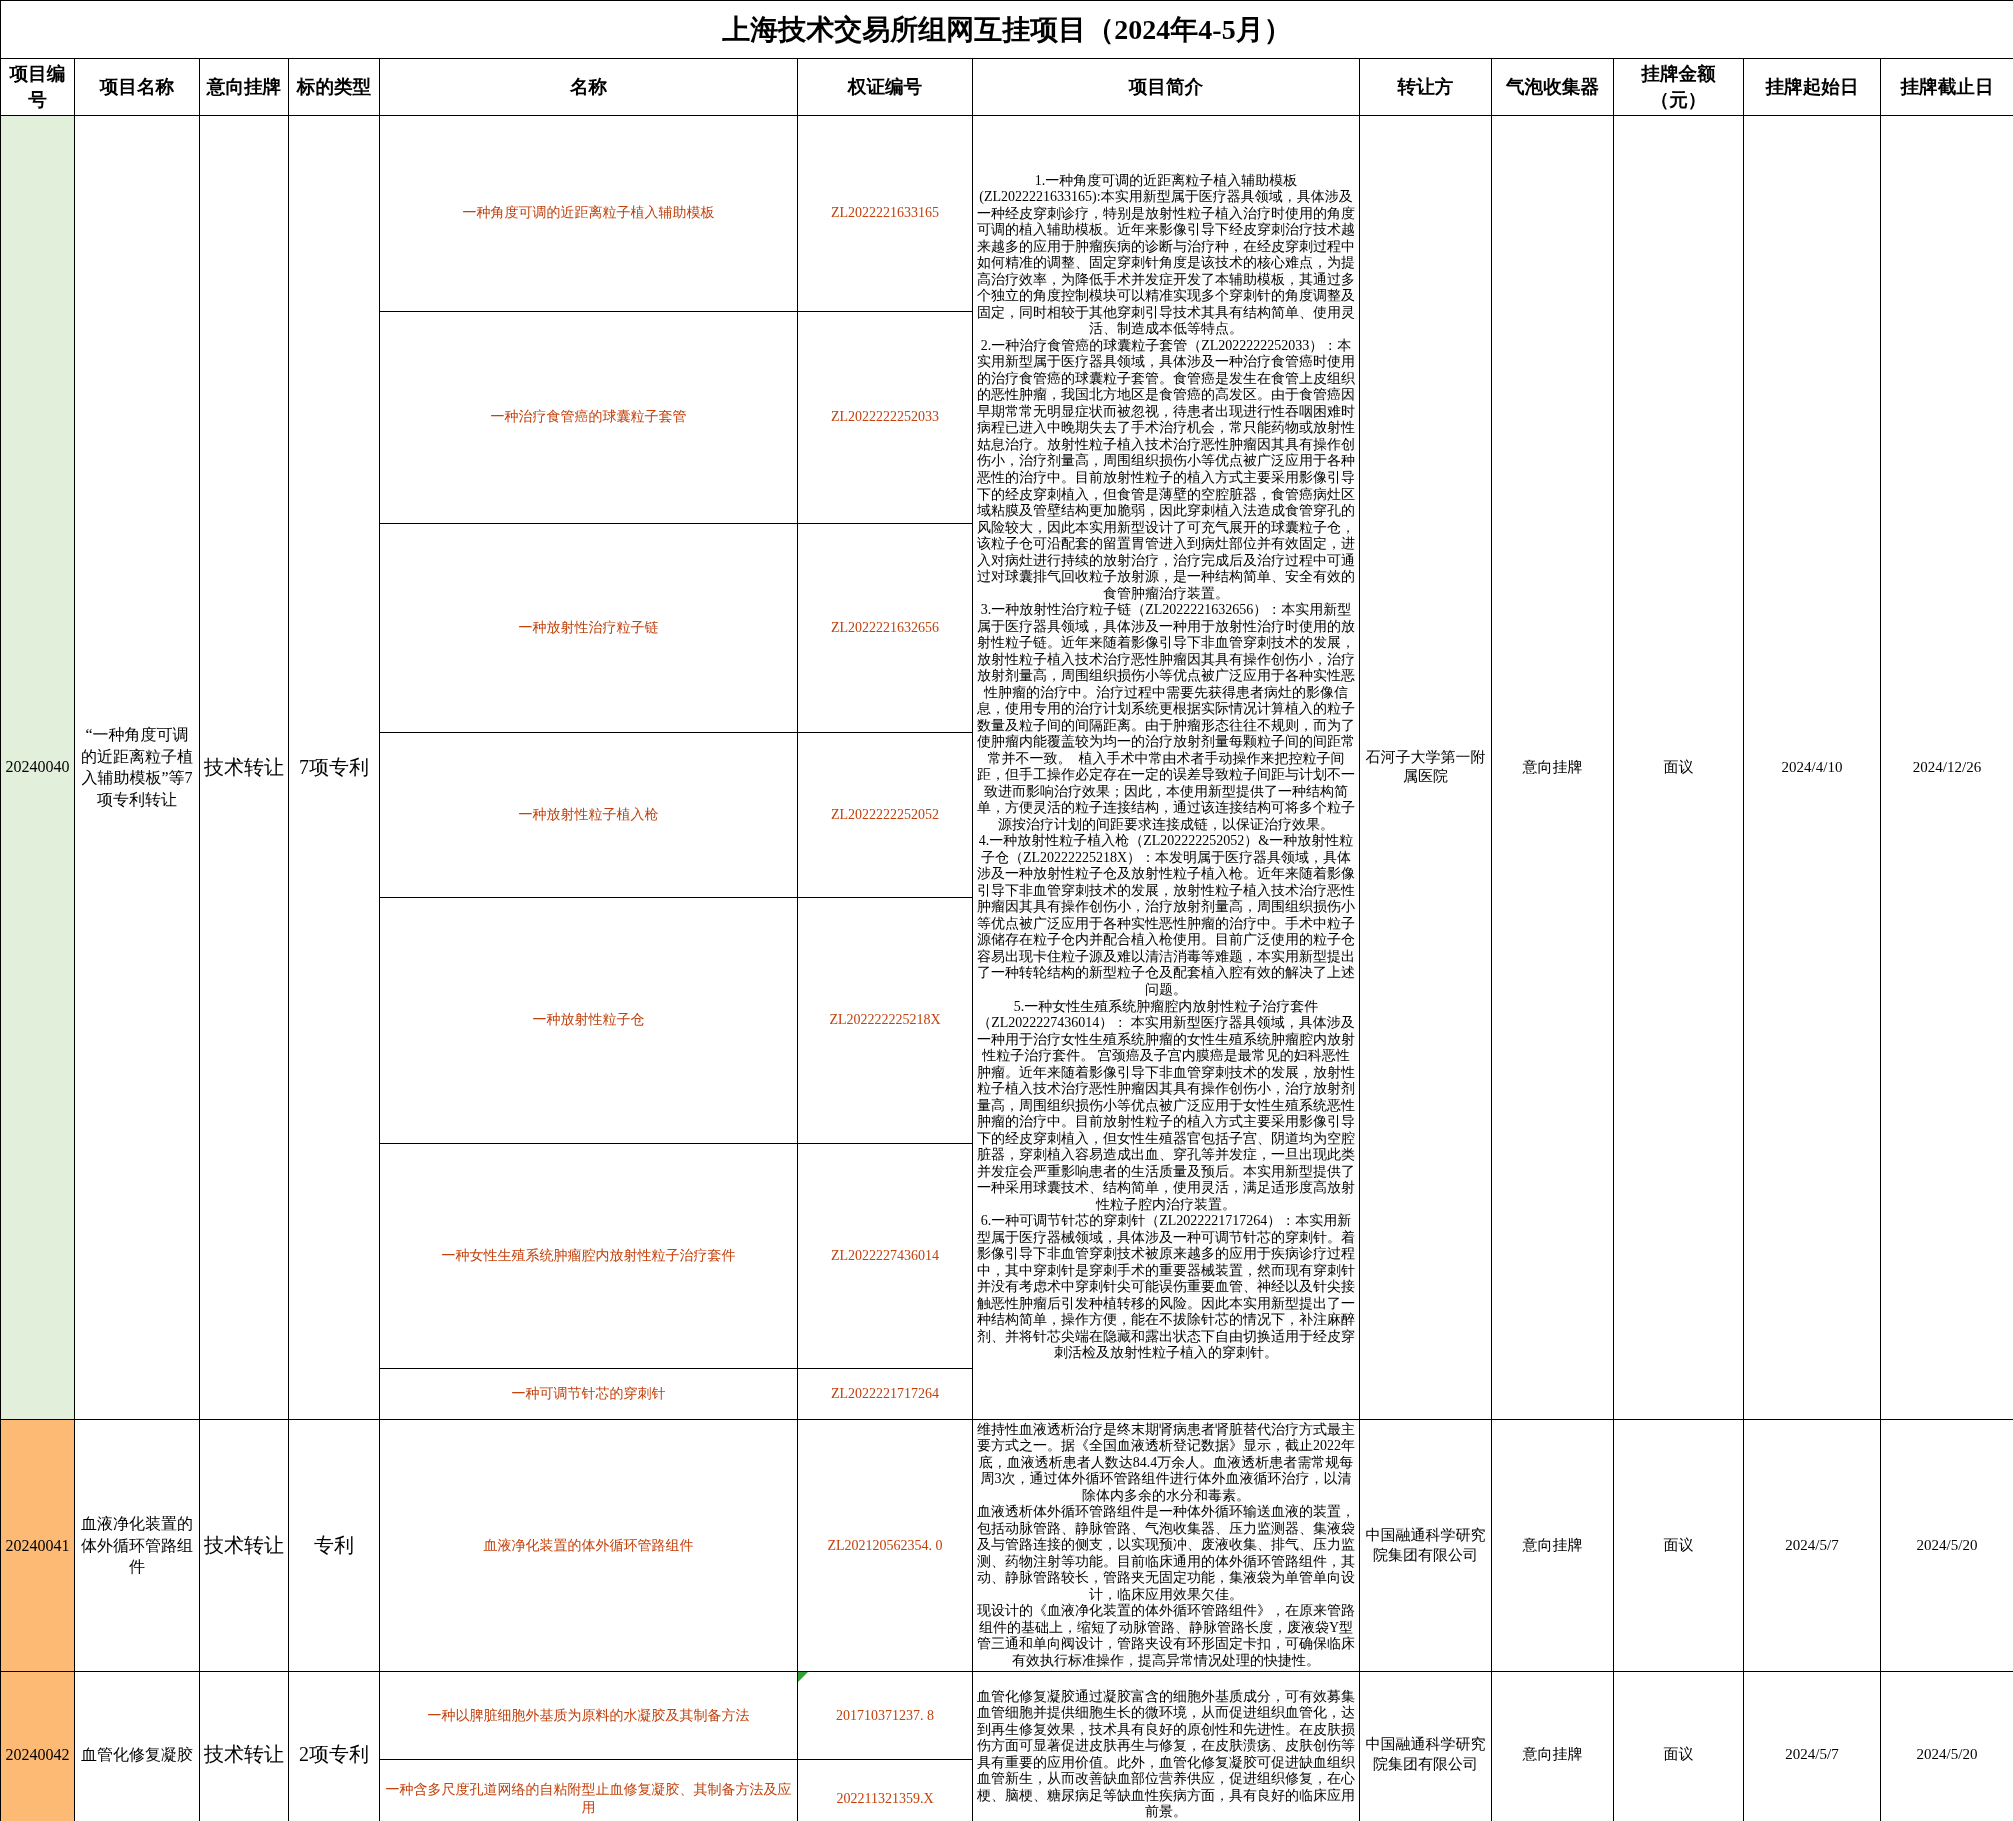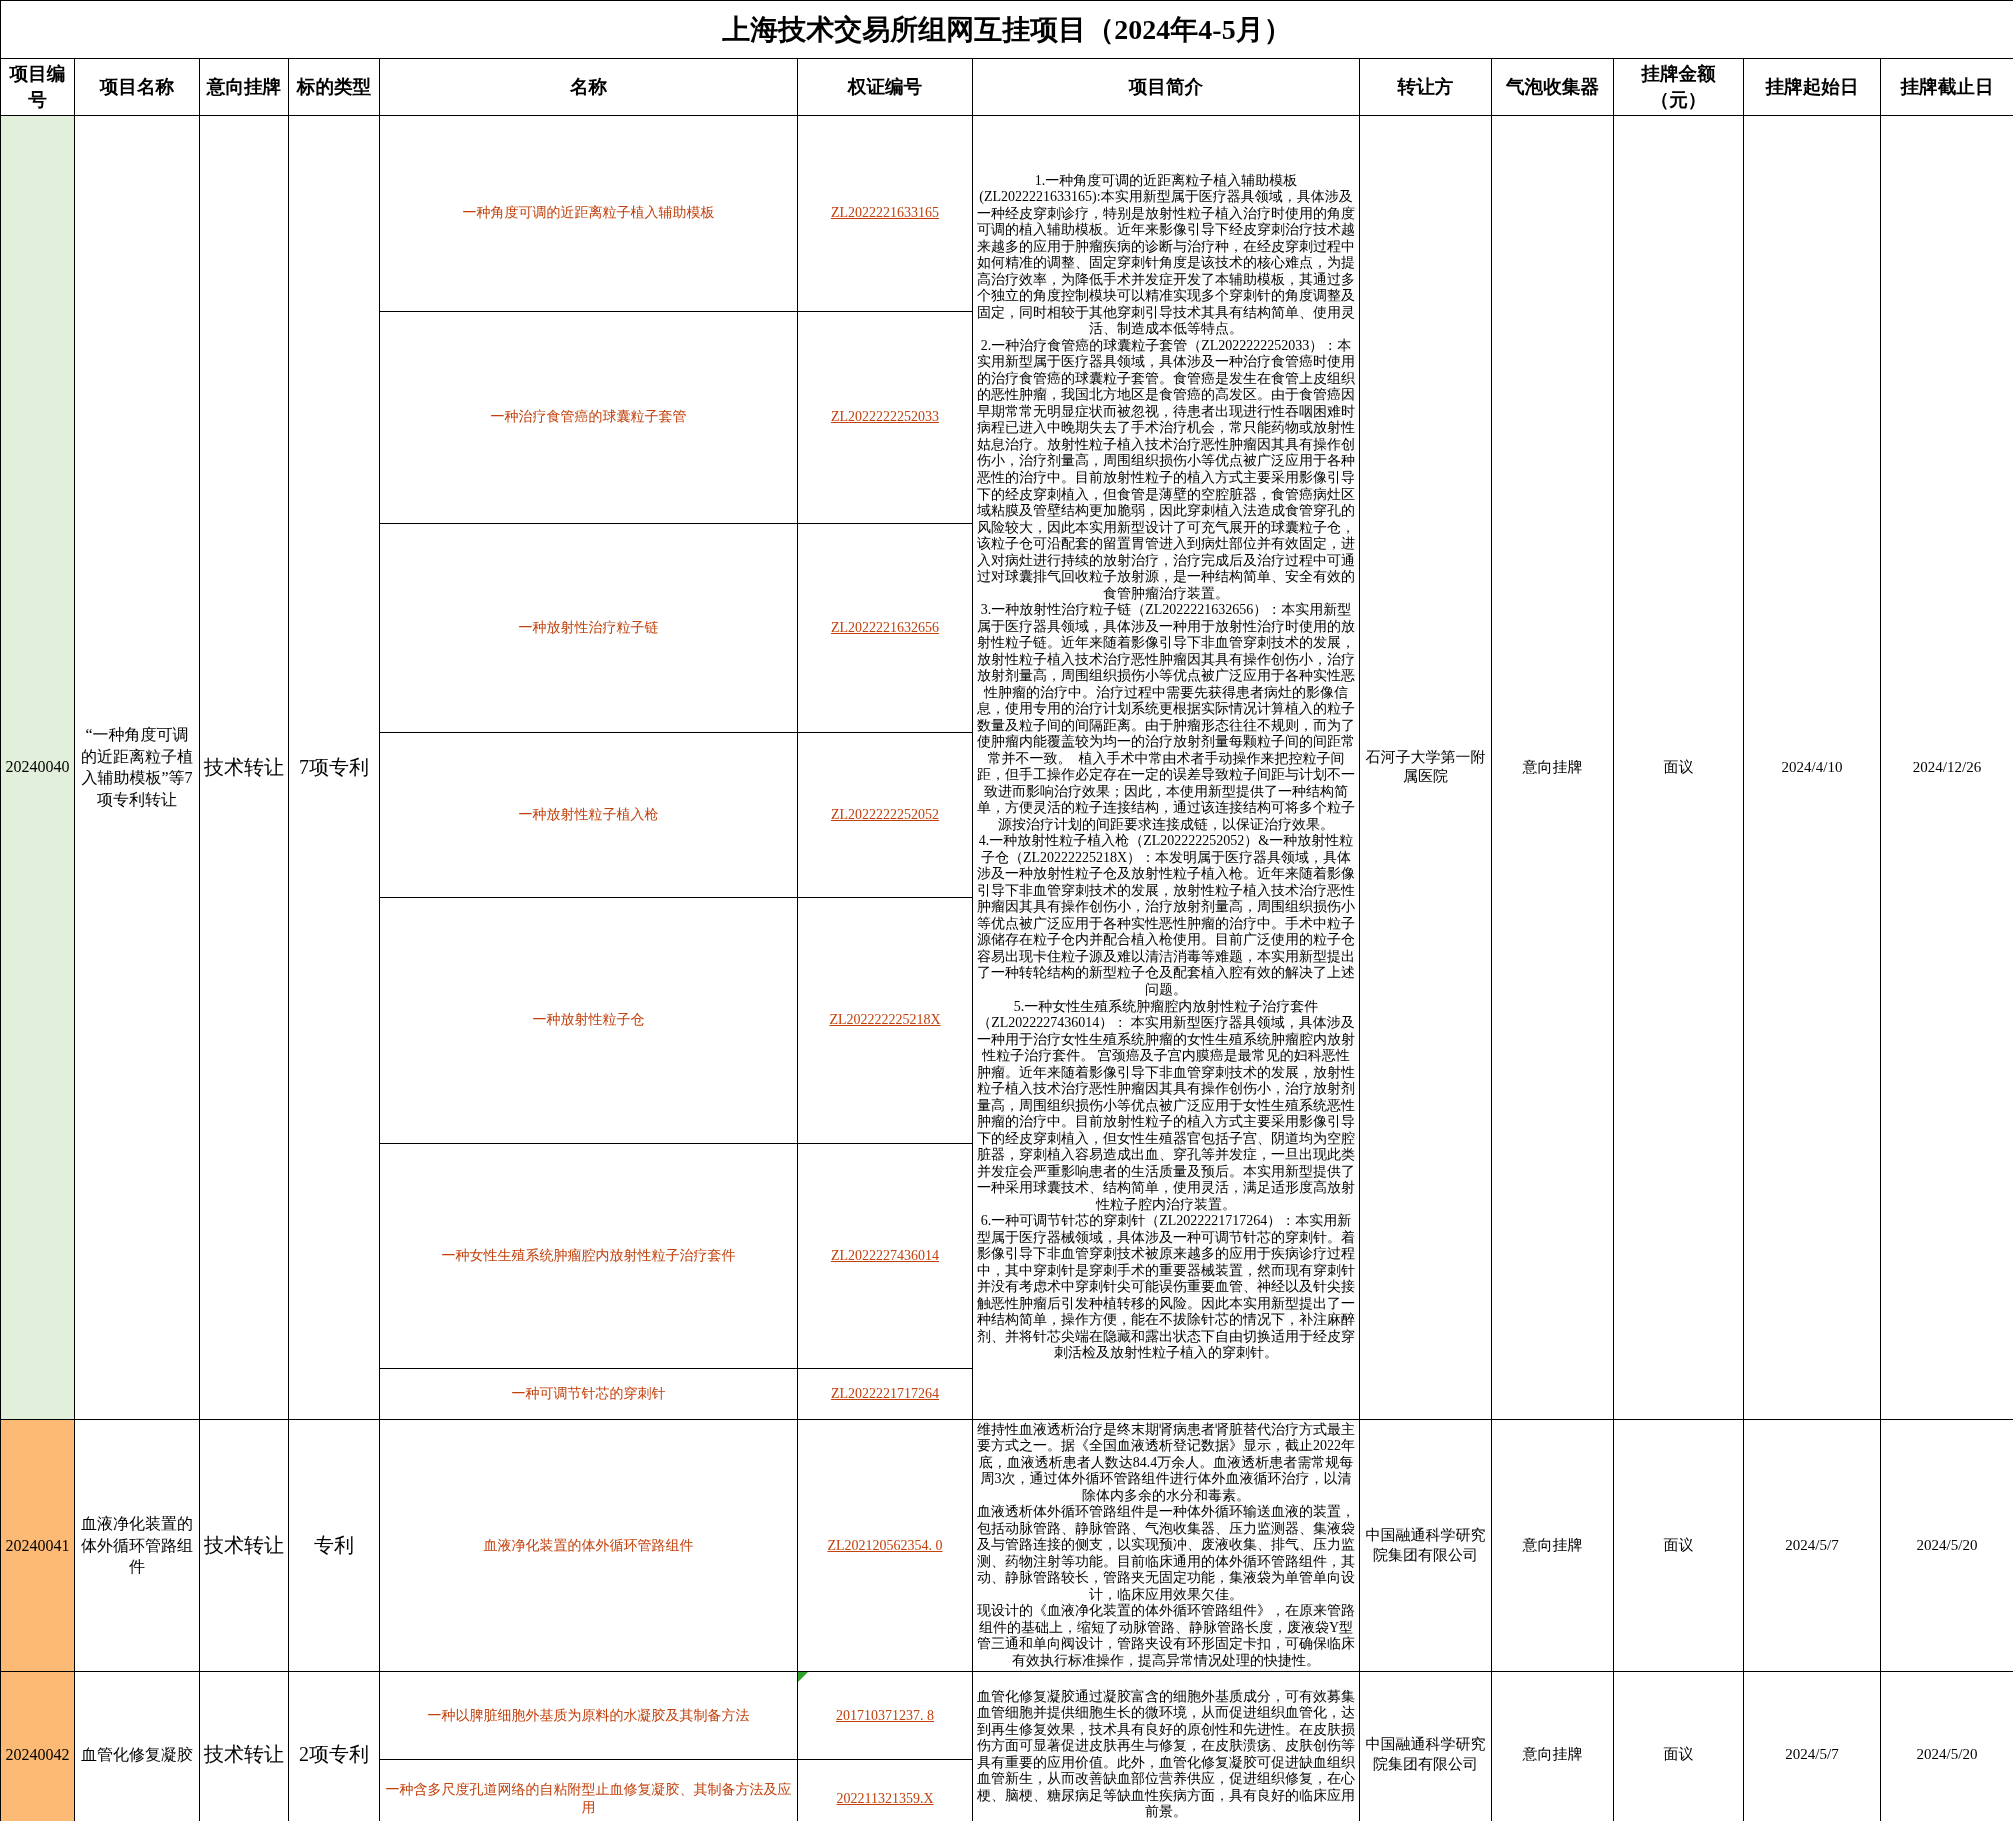--- a/index.html
+++ b/index.html
@@ -8,21 +8,21 @@
   .sheet td,.sheet th{border:1.9px solid #000;overflow:hidden;padding:1.9px 3.7px;vertical-align:middle;
     text-align:center;font-weight:normal;word-break:break-word;}
   tr.title-row td{font-size:28px;font-weight:bold;border-bottom:1.9px solid #000;margin-left:32px;}
   tr.head-row th{font-size:18.6px;font-weight:bold;height:45px;}
   .cell-id{font-size:16px;}
   .cell-green{background:#e2efda;}
   .cell-peach{background:#fdba74;}
   .cell-name{font-size:16px;line-height:1.35;}
   .cell-type,.cell-ttype{font-size:20px;}
   .cell-patent,.cell-cert{font-size:14px;color:#c2410c;}
-  .cell-cert{position:relative;text-decoration:underline;}
+  .cell-cert{position:relative;}
   .cell-intro{font-size:14px;line-height:1.18;text-align:justify;vertical-align:middle;}
   .cell-intro .intro-text{white-space:pre-wrap;}
   .cell-transferor,.cell-mode,.cell-amount,.cell-date{font-size:15px;line-height:1.3;}
   .flag-triangle{position:absolute;top:0;left:0;width:0;height:0;
     border-top:10.3px solid #2fa12f;border-right:10.3px solid transparent;}
 </style>
 </head>
 <body>
 
 <table class="sheet">

